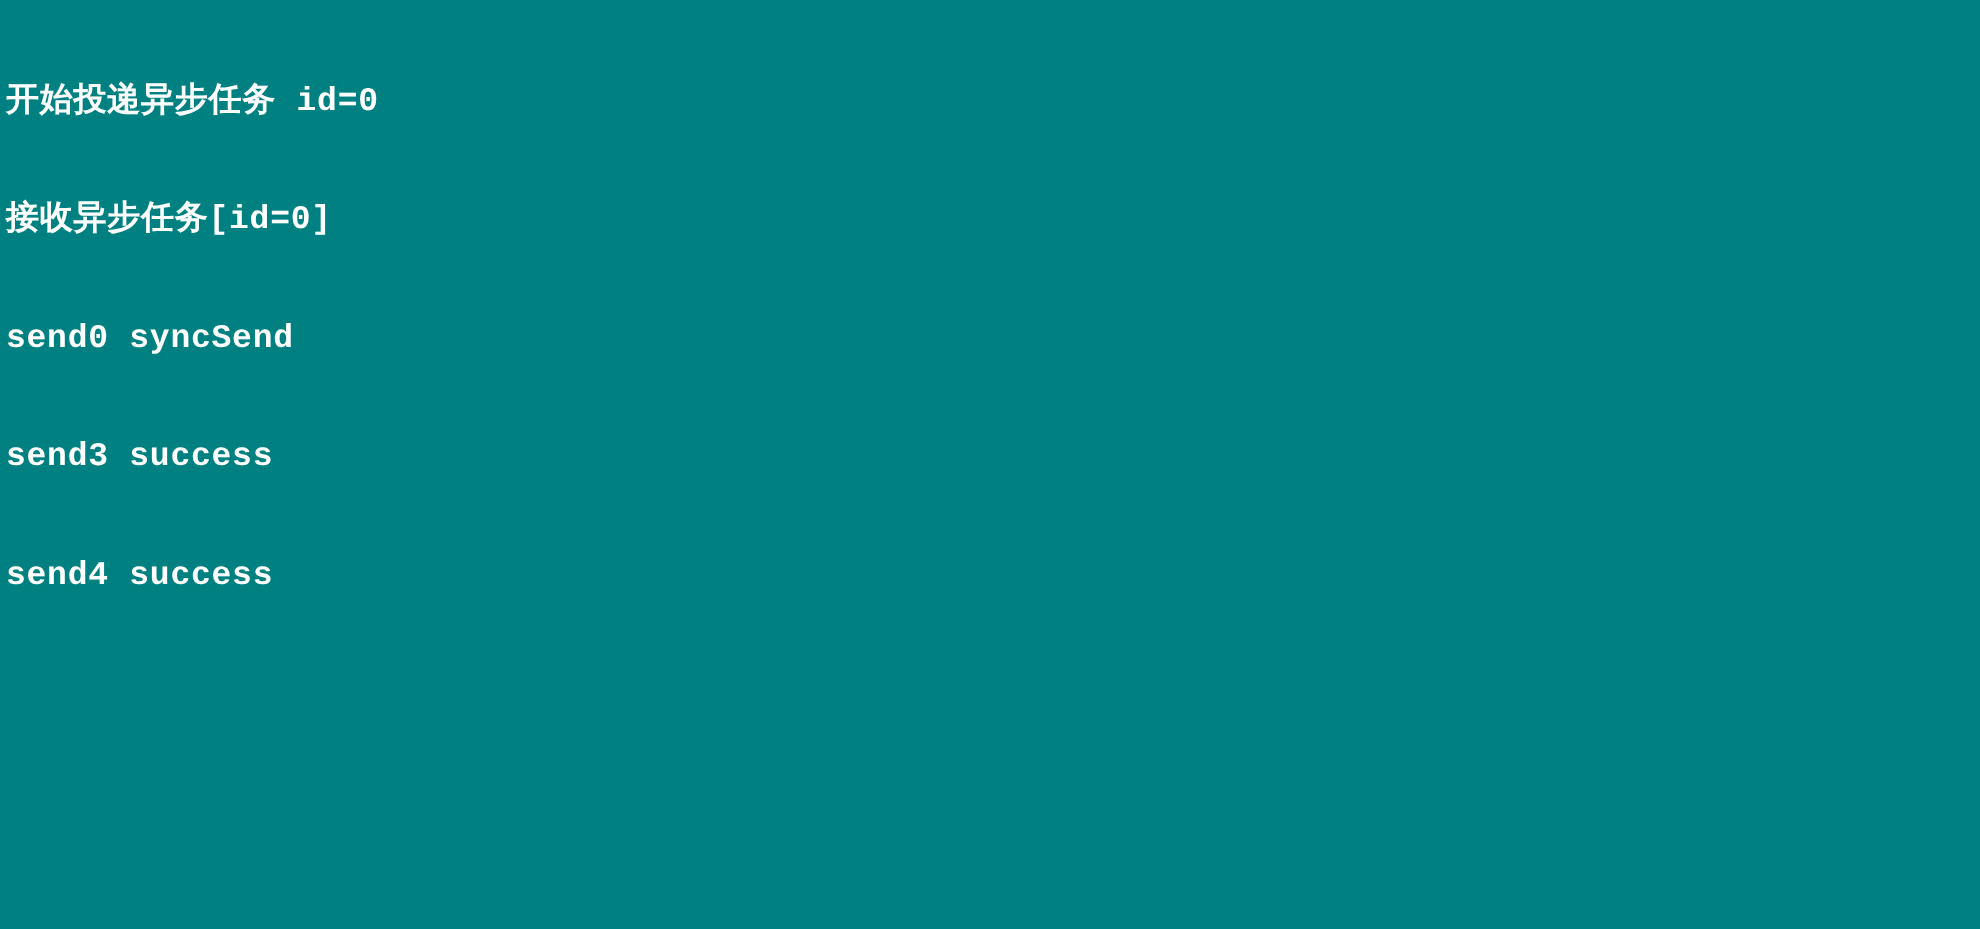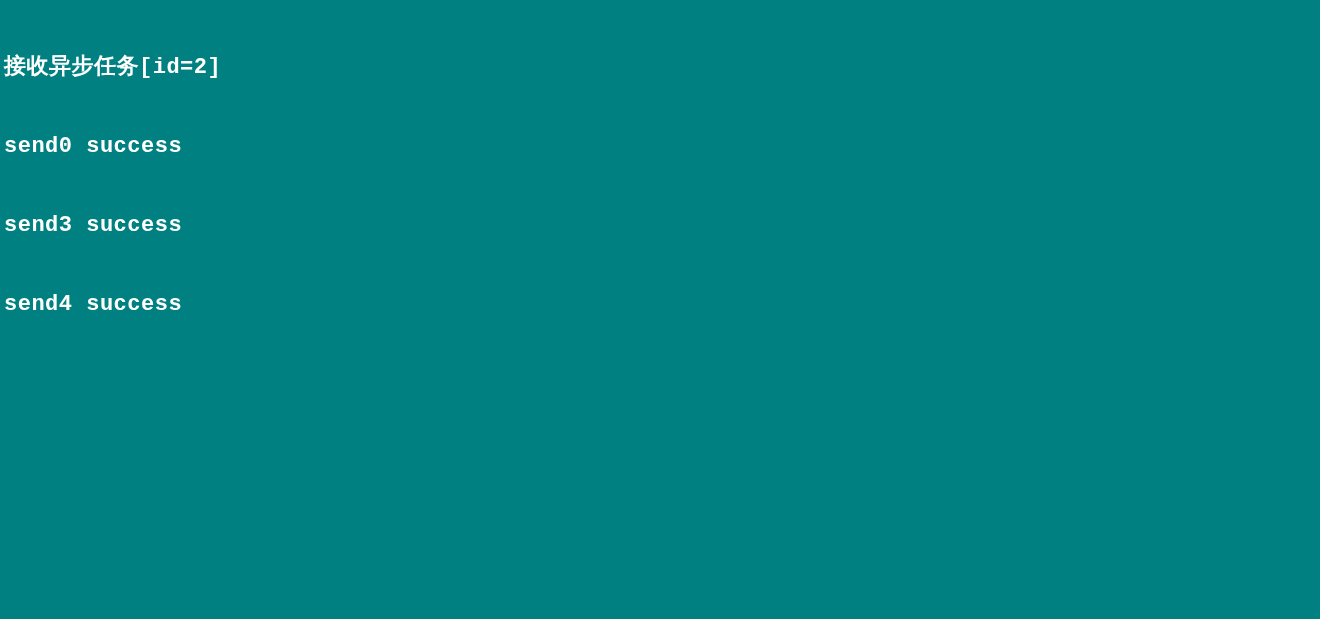--- a/index.html
+++ b/index.html
@@ -24,22 +24,23 @@
       white-space: pre;
     }
     .line {
       display: block;
     }
   </style>
 </head>
 <body>
 
 <div class="terminal">
-  <span class="line">接收异步任务[id=2]</span>
-  <span class="line">send0 success</span>
+  <span class="line">开始投递异步任务 id=0</span>
+  <span class="line">接收异步任务[id=0]</span>
+  <span class="line">send0 syncSend</span>
   <span class="line">send3 success</span>
   <span class="line">send4 success</span>
   
   
   
   
   
   
   
   

